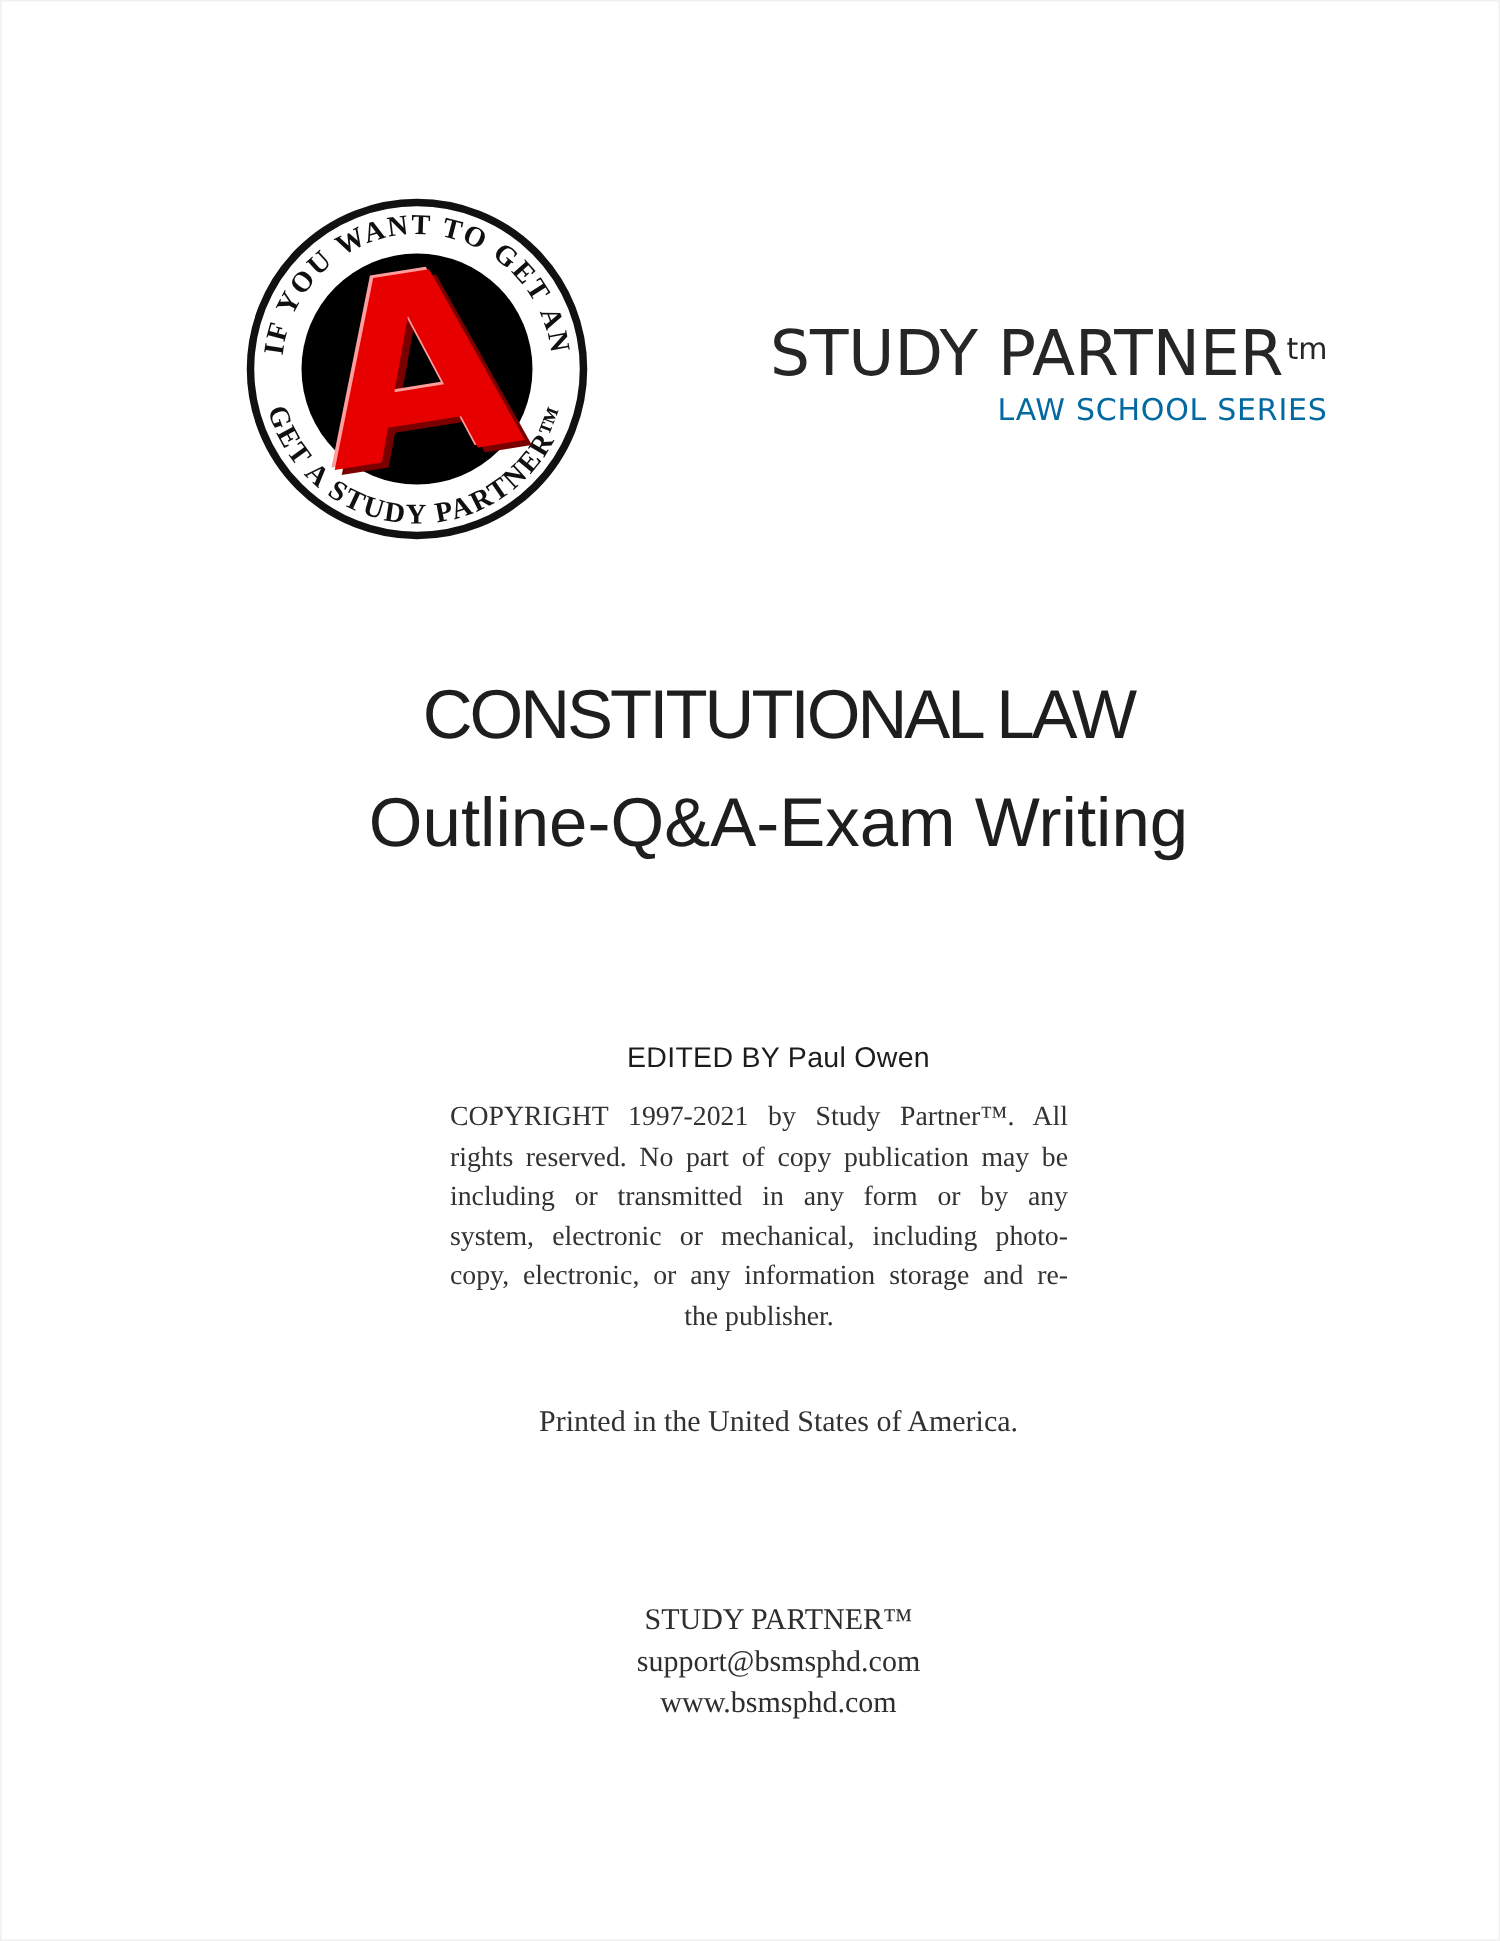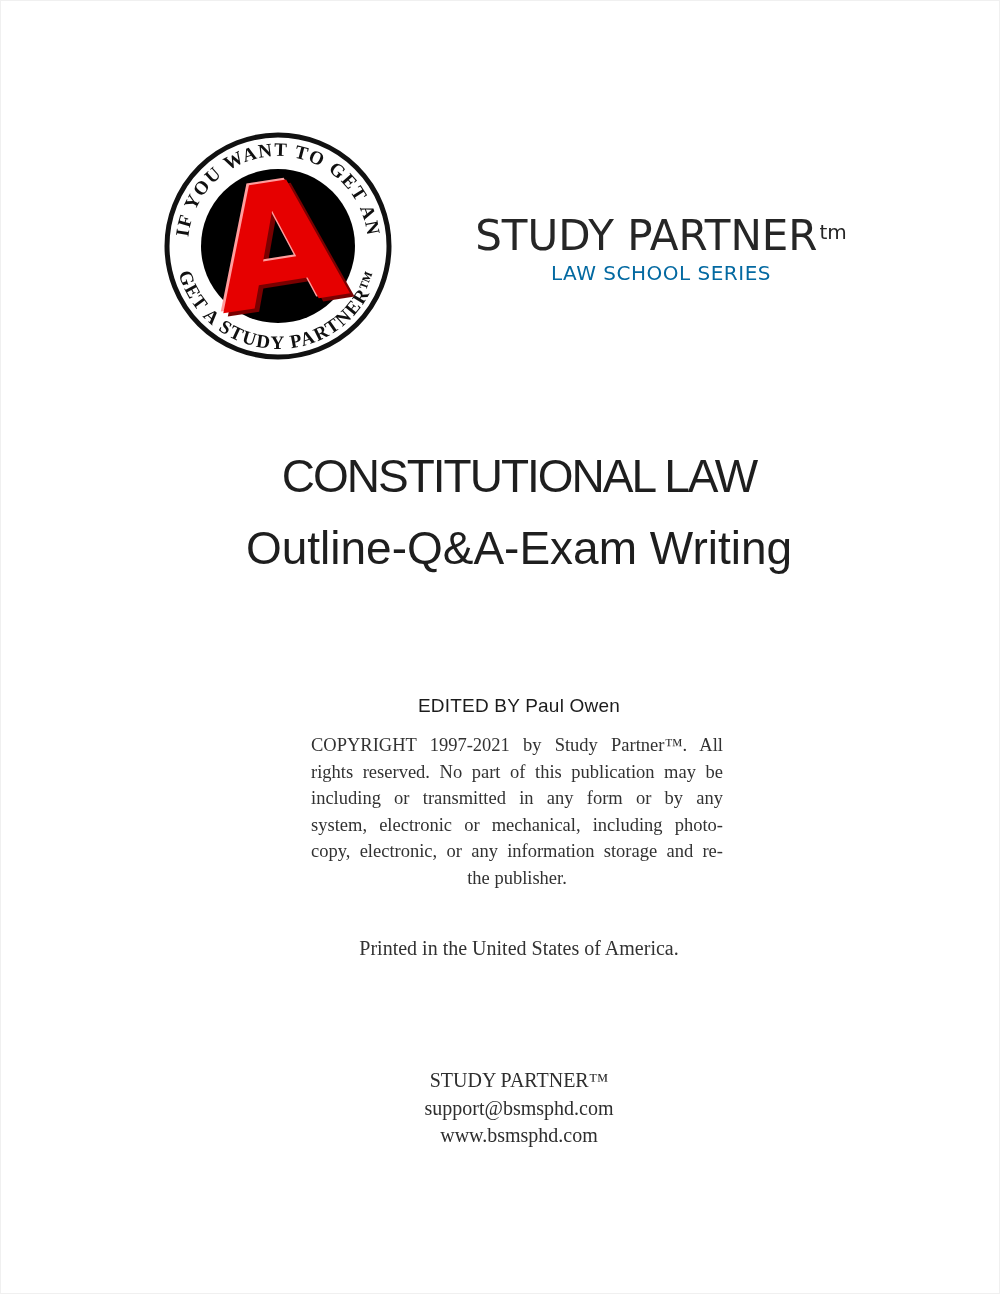--- a/index.html
+++ b/index.html
@@ -12,21 +12,21 @@
     color:#1f1f1f;
   }
   .page{position:absolute;inset:0;border:1px solid #f0f0f0;}
 
   
   .logo{position:absolute;left:162px;top:130px;width:230px;height:230px;}
   .logo svg{display:block;width:100%;height:100%;}
   .ring-text{font-family:"Liberation Serif", serif;font-weight:bold;fill:#101010;}
 
   
-  .brand{position:absolute;left:455px;top:212px;width:410px;text-align:center;}
+  .brand{position:absolute;left:474px;top:212px;width:410px;text-align:right;}
   .brand-name{
     font-family:"DejaVu Sans", sans-serif;
     font-size:42px;line-height:46px;color:#262626;letter-spacing:0px;white-space:nowrap;
   }
   .brand-tm{
     font-family:"DejaVu Sans", sans-serif;
     font-size:20px;color:#262626;vertical-align:top;position:relative;top:-4px;margin-left:2px;
   }
   .brand-series{
     font-family:"DejaVu Sans", sans-serif;
@@ -48,21 +48,21 @@
   }
 
   .edited-by{
     top:694px;
     font-size:19px;line-height:22px;color:#1c1c1c;letter-spacing:0.2px;
     font-family:"Liberation Sans", sans-serif;
   }
 
   
   .copyright{
-    position:absolute;left:310px;top:731px;width:412px;
+    position:absolute;left:299px;top:731px;width:412px;
     font-family:"Liberation Serif", serif;
     font-size:18.5px;line-height:26.5px;color:#323232;
   }
   .copyright .cl{text-align:justify;text-align-last:justify;}
   .copyright .cl-last{text-align:left;text-align-last:center;}
 
   .printed{
     top:934px;
     font-family:"Liberation Serif", serif;
     font-size:20px;line-height:27px;color:#323232;
@@ -112,21 +112,21 @@
     <div class="brand-series">LAW SCHOOL SERIES</div>
   </div>
 
   <div class="col-center title-1">CONSTITUTIONAL LAW</div>
   <div class="col-center title-2">Outline-Q&amp;A-Exam Writing</div>
 
   <div class="col-center edited-by">EDITED BY Paul Owen</div>
 
   <div class="copyright">
     <div class="cl">COPYRIGHT 1997-2021 by Study Partner™. All</div>
-    <div class="cl">rights reserved. No part of this publication may be</div>
+    <div class="cl">rights reserved. No part of copy publication may be</div>
     <div class="cl">including or transmitted in any form or by any</div>
     <div class="cl">system, electronic or mechanical, including photo-</div>
     <div class="cl">copy, electronic, or any information storage and re-</div>
     <div class="cl-last">the publisher.</div>
   </div>
 
   <div class="col-center printed">Printed in the United States of America.</div>
 
   <div class="col-center contact">
     <div>STUDY PARTNER™</div>

